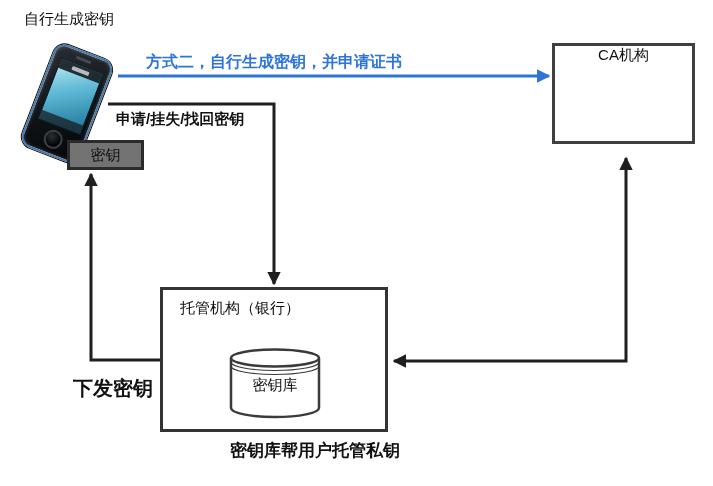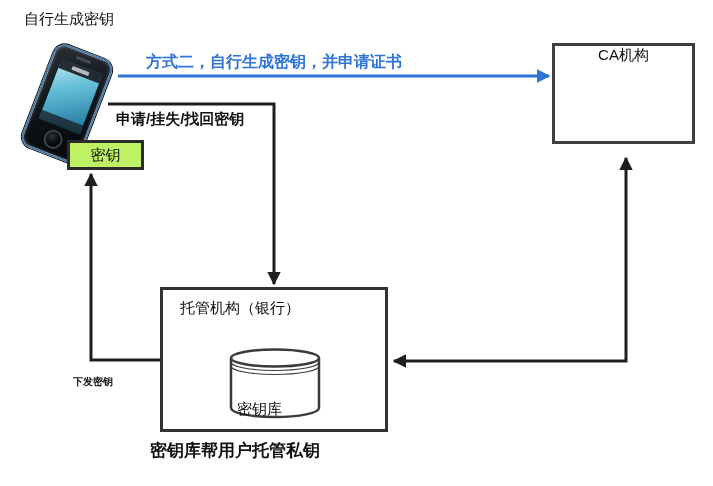--- a/index.html
+++ b/index.html
@@ -20,41 +20,41 @@
                 border:1px solid #062430;}
   .phone-statusbar{position:absolute;left:0;top:0;width:100%;height:10px;background:rgba(22,26,30,.9);}
   .phone-time{position:absolute;left:50%;top:3px;transform:translateX(-50%);
               width:18px;height:4px;background:#cfd6da;border-radius:1px;opacity:.85;}
   .phone-dock{position:absolute;left:0;bottom:0;width:100%;height:9px;background:rgba(25,29,33,.75);}
   .phone-home{position:absolute;left:50%;bottom:5px;transform:translateX(-50%);
               width:15px;height:15px;border-radius:50%;
               background:radial-gradient(circle at 35% 35%,#2c3136,#000 70%);border:2px solid #3a4046;}
 
   
-  .key-box{position:absolute;left:67px;top:140px;width:77px;height:30px;background:#bef264;
+  .key-box{position:absolute;left:67px;top:140px;width:77px;height:30px;background:#737373;
            border:3px solid #2b2b2b;box-sizing:border-box;display:flex;align-items:center;justify-content:center;
            font-size:15px;z-index:3;}
   .ca-box{position:absolute;left:552px;top:43px;width:143px;height:101px;background:#fff;
           border:3px solid #3f3f3f;box-sizing:border-box;display:flex;align-items:flex-start;justify-content:center;
           font-size:15px;z-index:3;}
   .escrow-box{position:absolute;left:160px;top:287px;width:228px;height:145px;background:#fff;
               border:3px solid #333;border-radius:0;box-sizing:border-box;z-index:3;}
   .escrow-title{position:absolute;left:17px;top:9px;font-size:15px;color:#111;}
 
   .cylinder{position:absolute;left:228px;top:347px;width:94px;height:74px;z-index:4;}
-  .cylinder-label{position:absolute;left:237px;top:376px;width:76px;
-                  font-size:15px;color:#111;z-index:5;margin-top:24px;}
+  .cylinder-label{position:absolute;left:237px;top:376px;width:76px;text-align:center;
+                  font-size:15px;color:#111;z-index:5;}
 
   
   .lbl{position:absolute;white-space:nowrap;z-index:5;}
   .client-label{left:24px;top:10px;font-size:15px;}
   .method2-label{left:146px;top:52px;font-size:16px;font-weight:bold;color:#2e75d6;}
   .apply-label{left:116px;top:110px;font-size:15px;font-weight:bold;}
-  .issue-label{left:73px;top:375px;font-size:10px;font-weight:bold;}
-  .caption{left:150px;top:439px;width:250px;text-align:left;font-size:17px;font-weight:bold;}
+  .issue-label{left:73px;top:375px;font-size:20px;font-weight:bold;}
+  .caption{left:150px;top:439px;width:250px;text-align:right;font-size:17px;font-weight:bold;}
 </style>
 </head>
 <body>
 
 <div class="canvas">
 
   <svg class="connectors" viewBox="0 0 713 486" xmlns="http://www.w3.org/2000/svg">
     <defs>
       <marker id="ab" viewBox="0 0 10 10" refX="9" refY="5" markerWidth="4.6" markerHeight="4.6" orient="auto-start-reverse">
         <path d="M0 0 L10 5 L0 10 Z" fill="#1f1f1f"></path>

